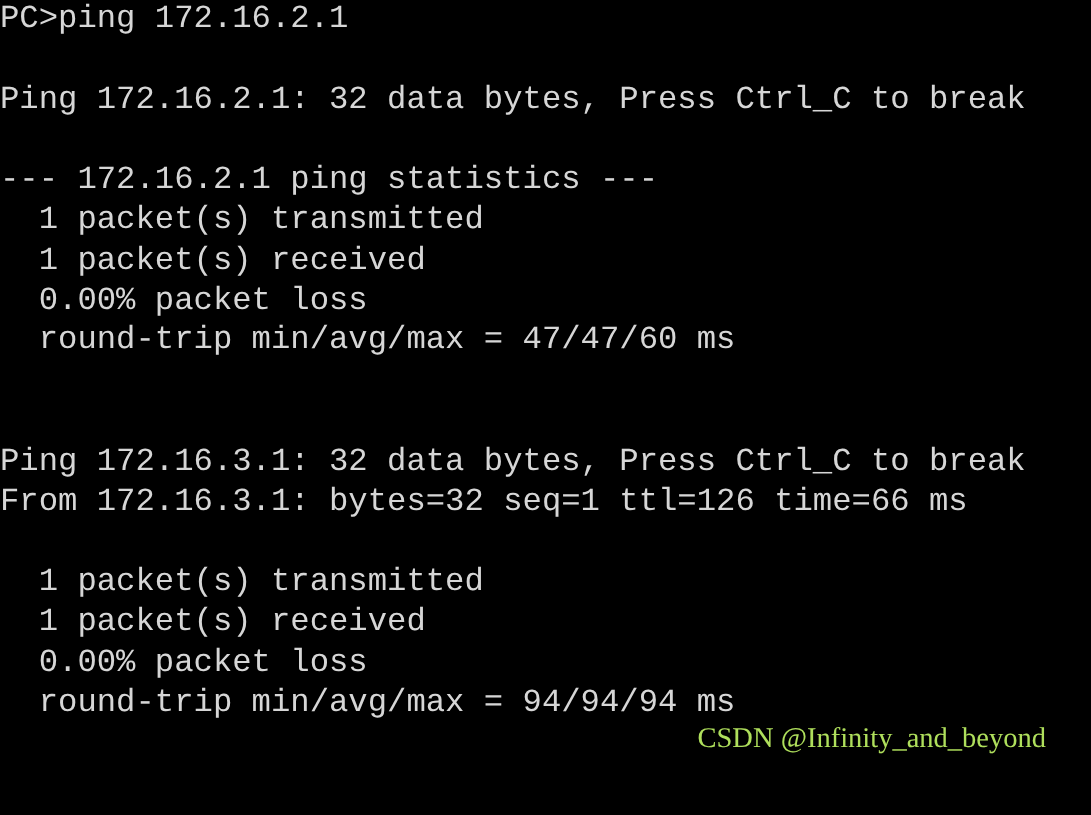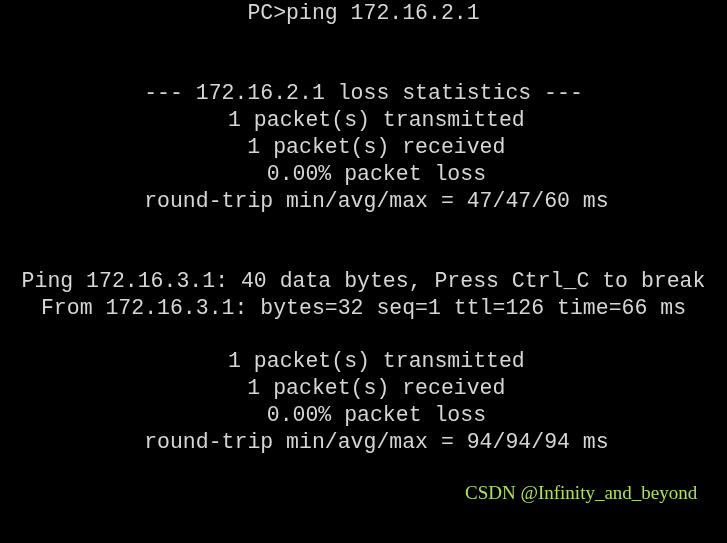--- a/index.html
+++ b/index.html
@@ -23,21 +23,20 @@
   }
   .line {
     display: block;
     height: 26.8px;
     line-height: 26.8px;
     font-size: 21.5px;
     letter-spacing: 0px;
     color: #d6d6d6;
     white-space: pre;
     font-family: "Liberation Mono", "DejaVu Sans Mono", monospace;
-    text-align: center;
   }
   .line.blank {
     color: transparent;
   }
   .watermark {
     position: absolute;
     left: 465px;
     top: 481px;
     font-family: Liberation Serif, serif;
     font-size: 19px;
@@ -48,29 +47,30 @@
     pointer-events: none;
   }
 </style>
 </head>
 <body>
 
 <div id="terminal">
   <div class="console-lines">
       <span class="line">PC&gt;ping 172.16.2.1</span>
       <span class="line blank"></span>
+      <span class="line">Ping 172.16.2.1: 32 data bytes, Press Ctrl_C to break</span>
       <span class="line blank"></span>
-      <span class="line">--- 172.16.2.1 loss statistics ---</span>
+      <span class="line">--- 172.16.2.1 ping statistics ---</span>
       <span class="line">  1 packet(s) transmitted</span>
       <span class="line">  1 packet(s) received</span>
       <span class="line">  0.00% packet loss</span>
       <span class="line">  round-trip min/avg/max = 47/47/60 ms</span>
       <span class="line blank"></span>
       <span class="line blank"></span>
-      <span class="line">Ping 172.16.3.1: 40 data bytes, Press Ctrl_C to break</span>
+      <span class="line">Ping 172.16.3.1: 32 data bytes, Press Ctrl_C to break</span>
       <span class="line">From 172.16.3.1: bytes=32 seq=1 ttl=126 time=66 ms</span>
       <span class="line blank"></span>
       <span class="line">  1 packet(s) transmitted</span>
       <span class="line">  1 packet(s) received</span>
       <span class="line">  0.00% packet loss</span>
       <span class="line">  round-trip min/avg/max = 94/94/94 ms</span>
     </div>
   <div class="watermark">CSDN @Infinity_and_beyond</div>
 </div>
 

